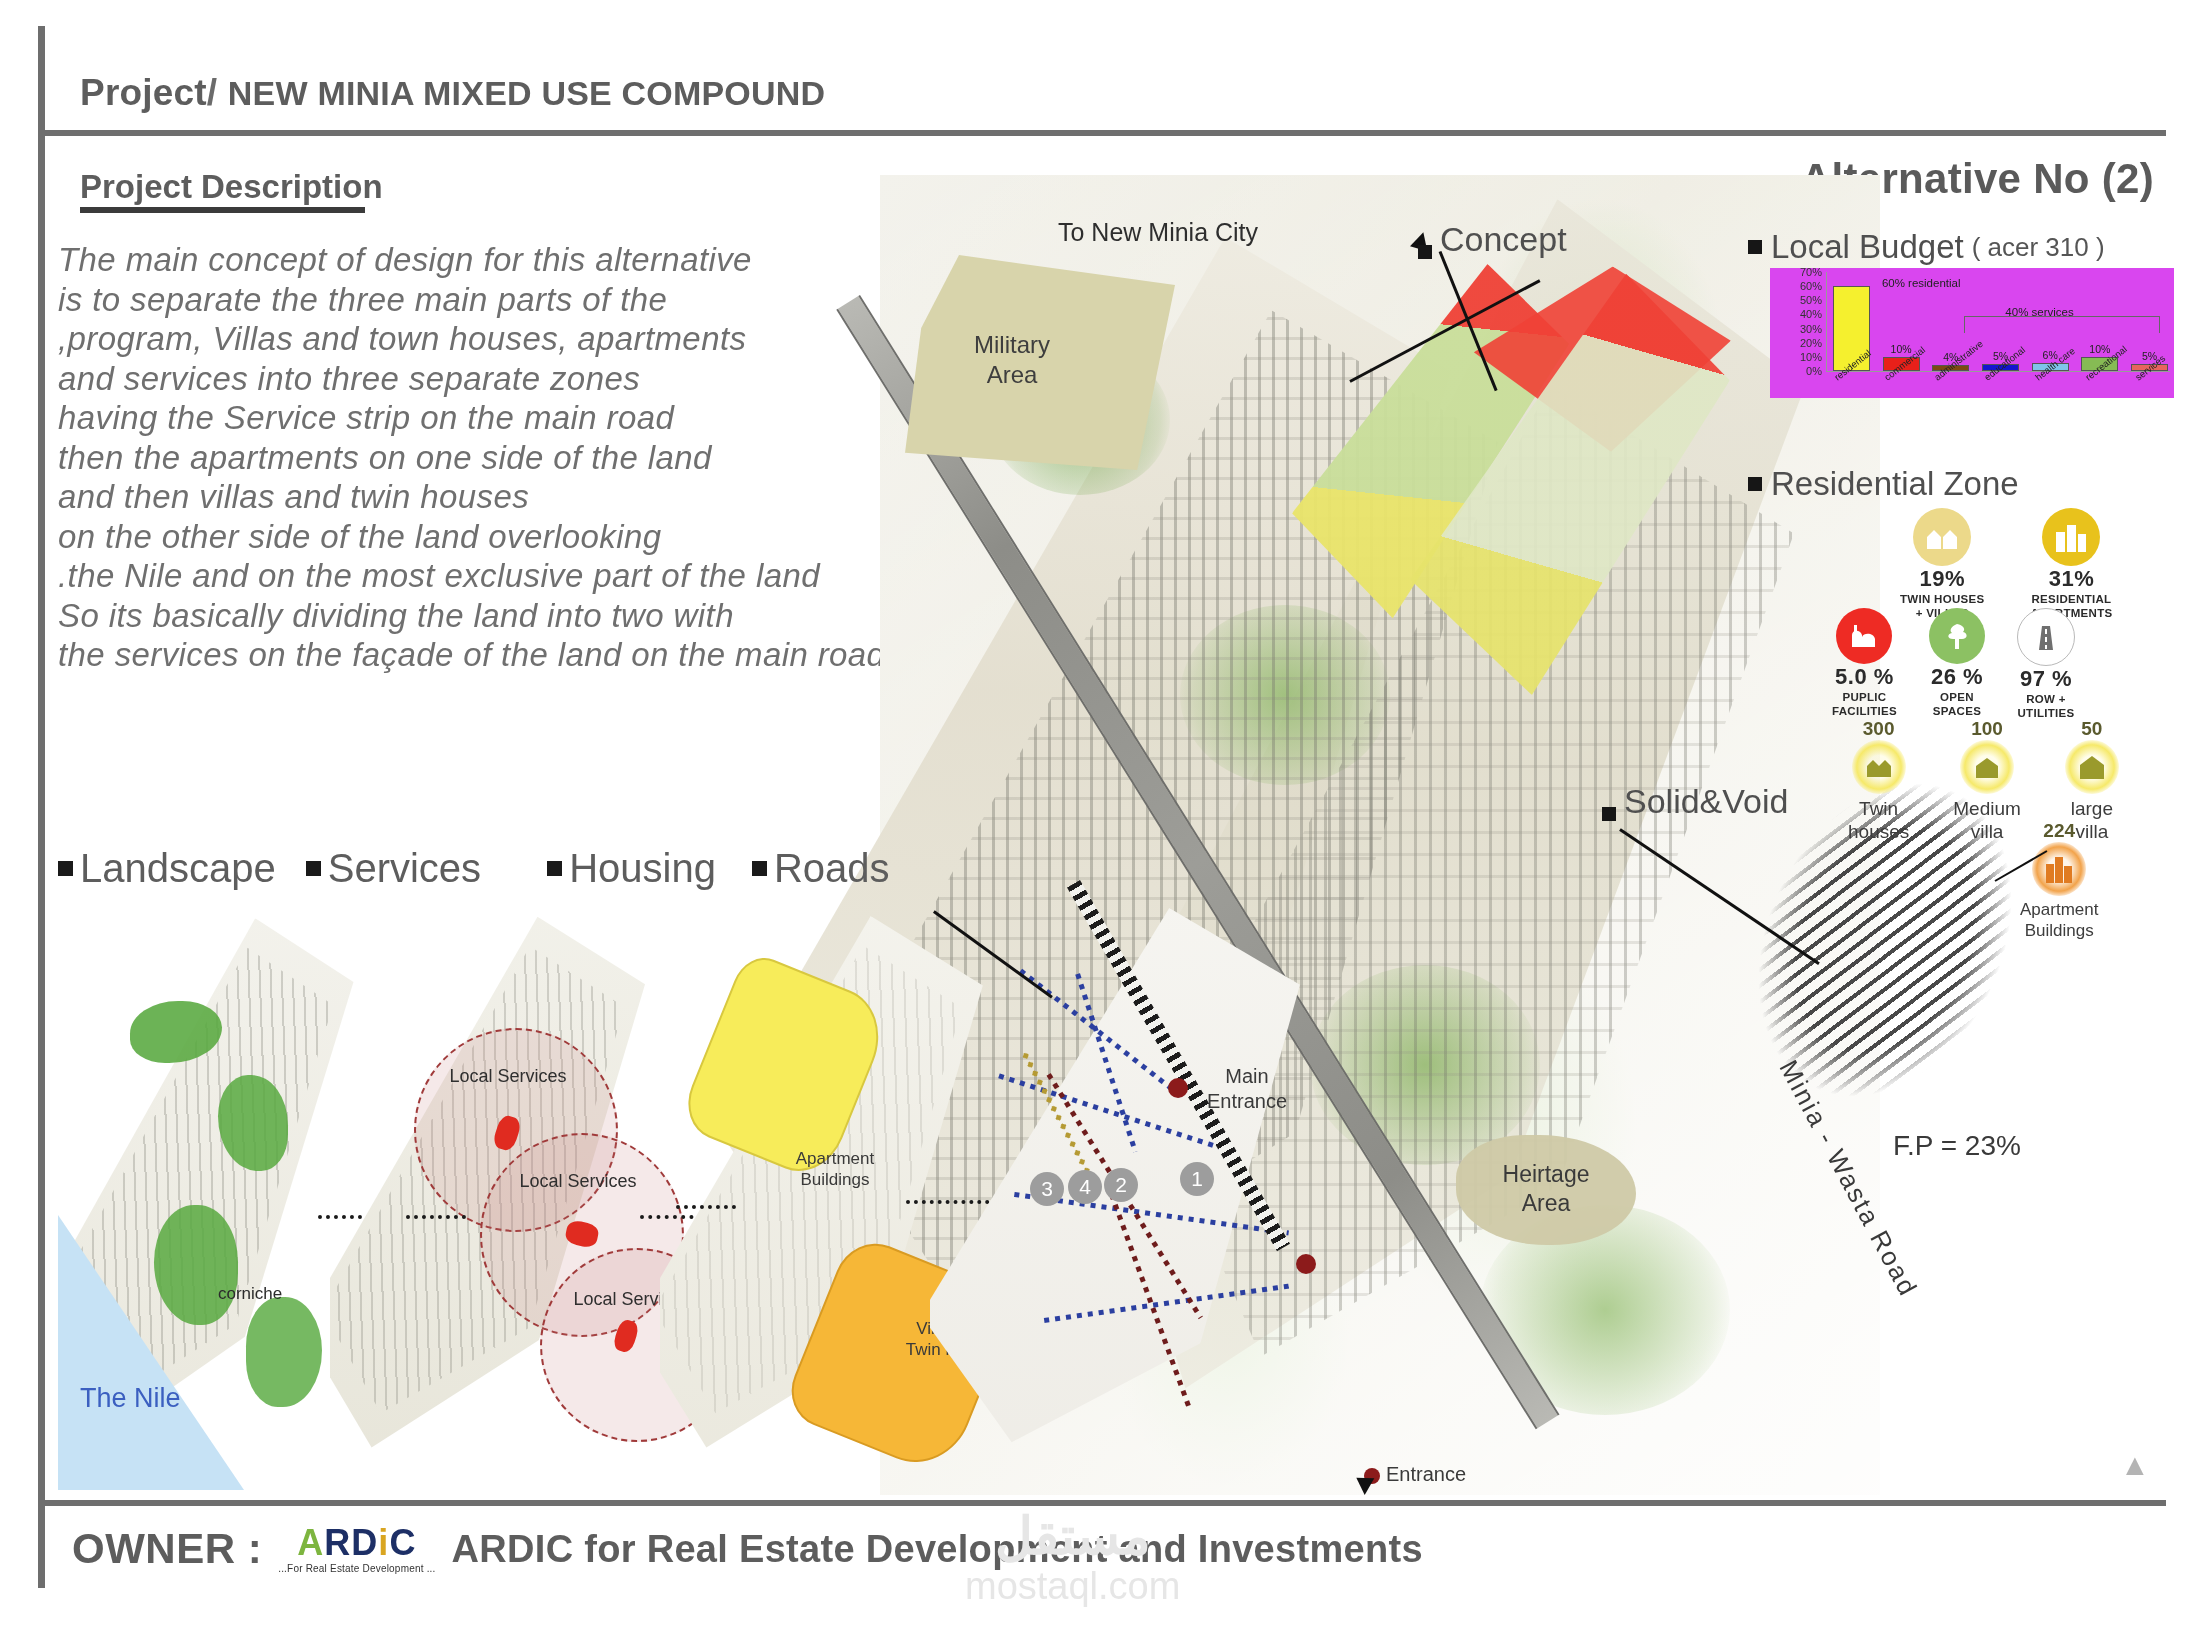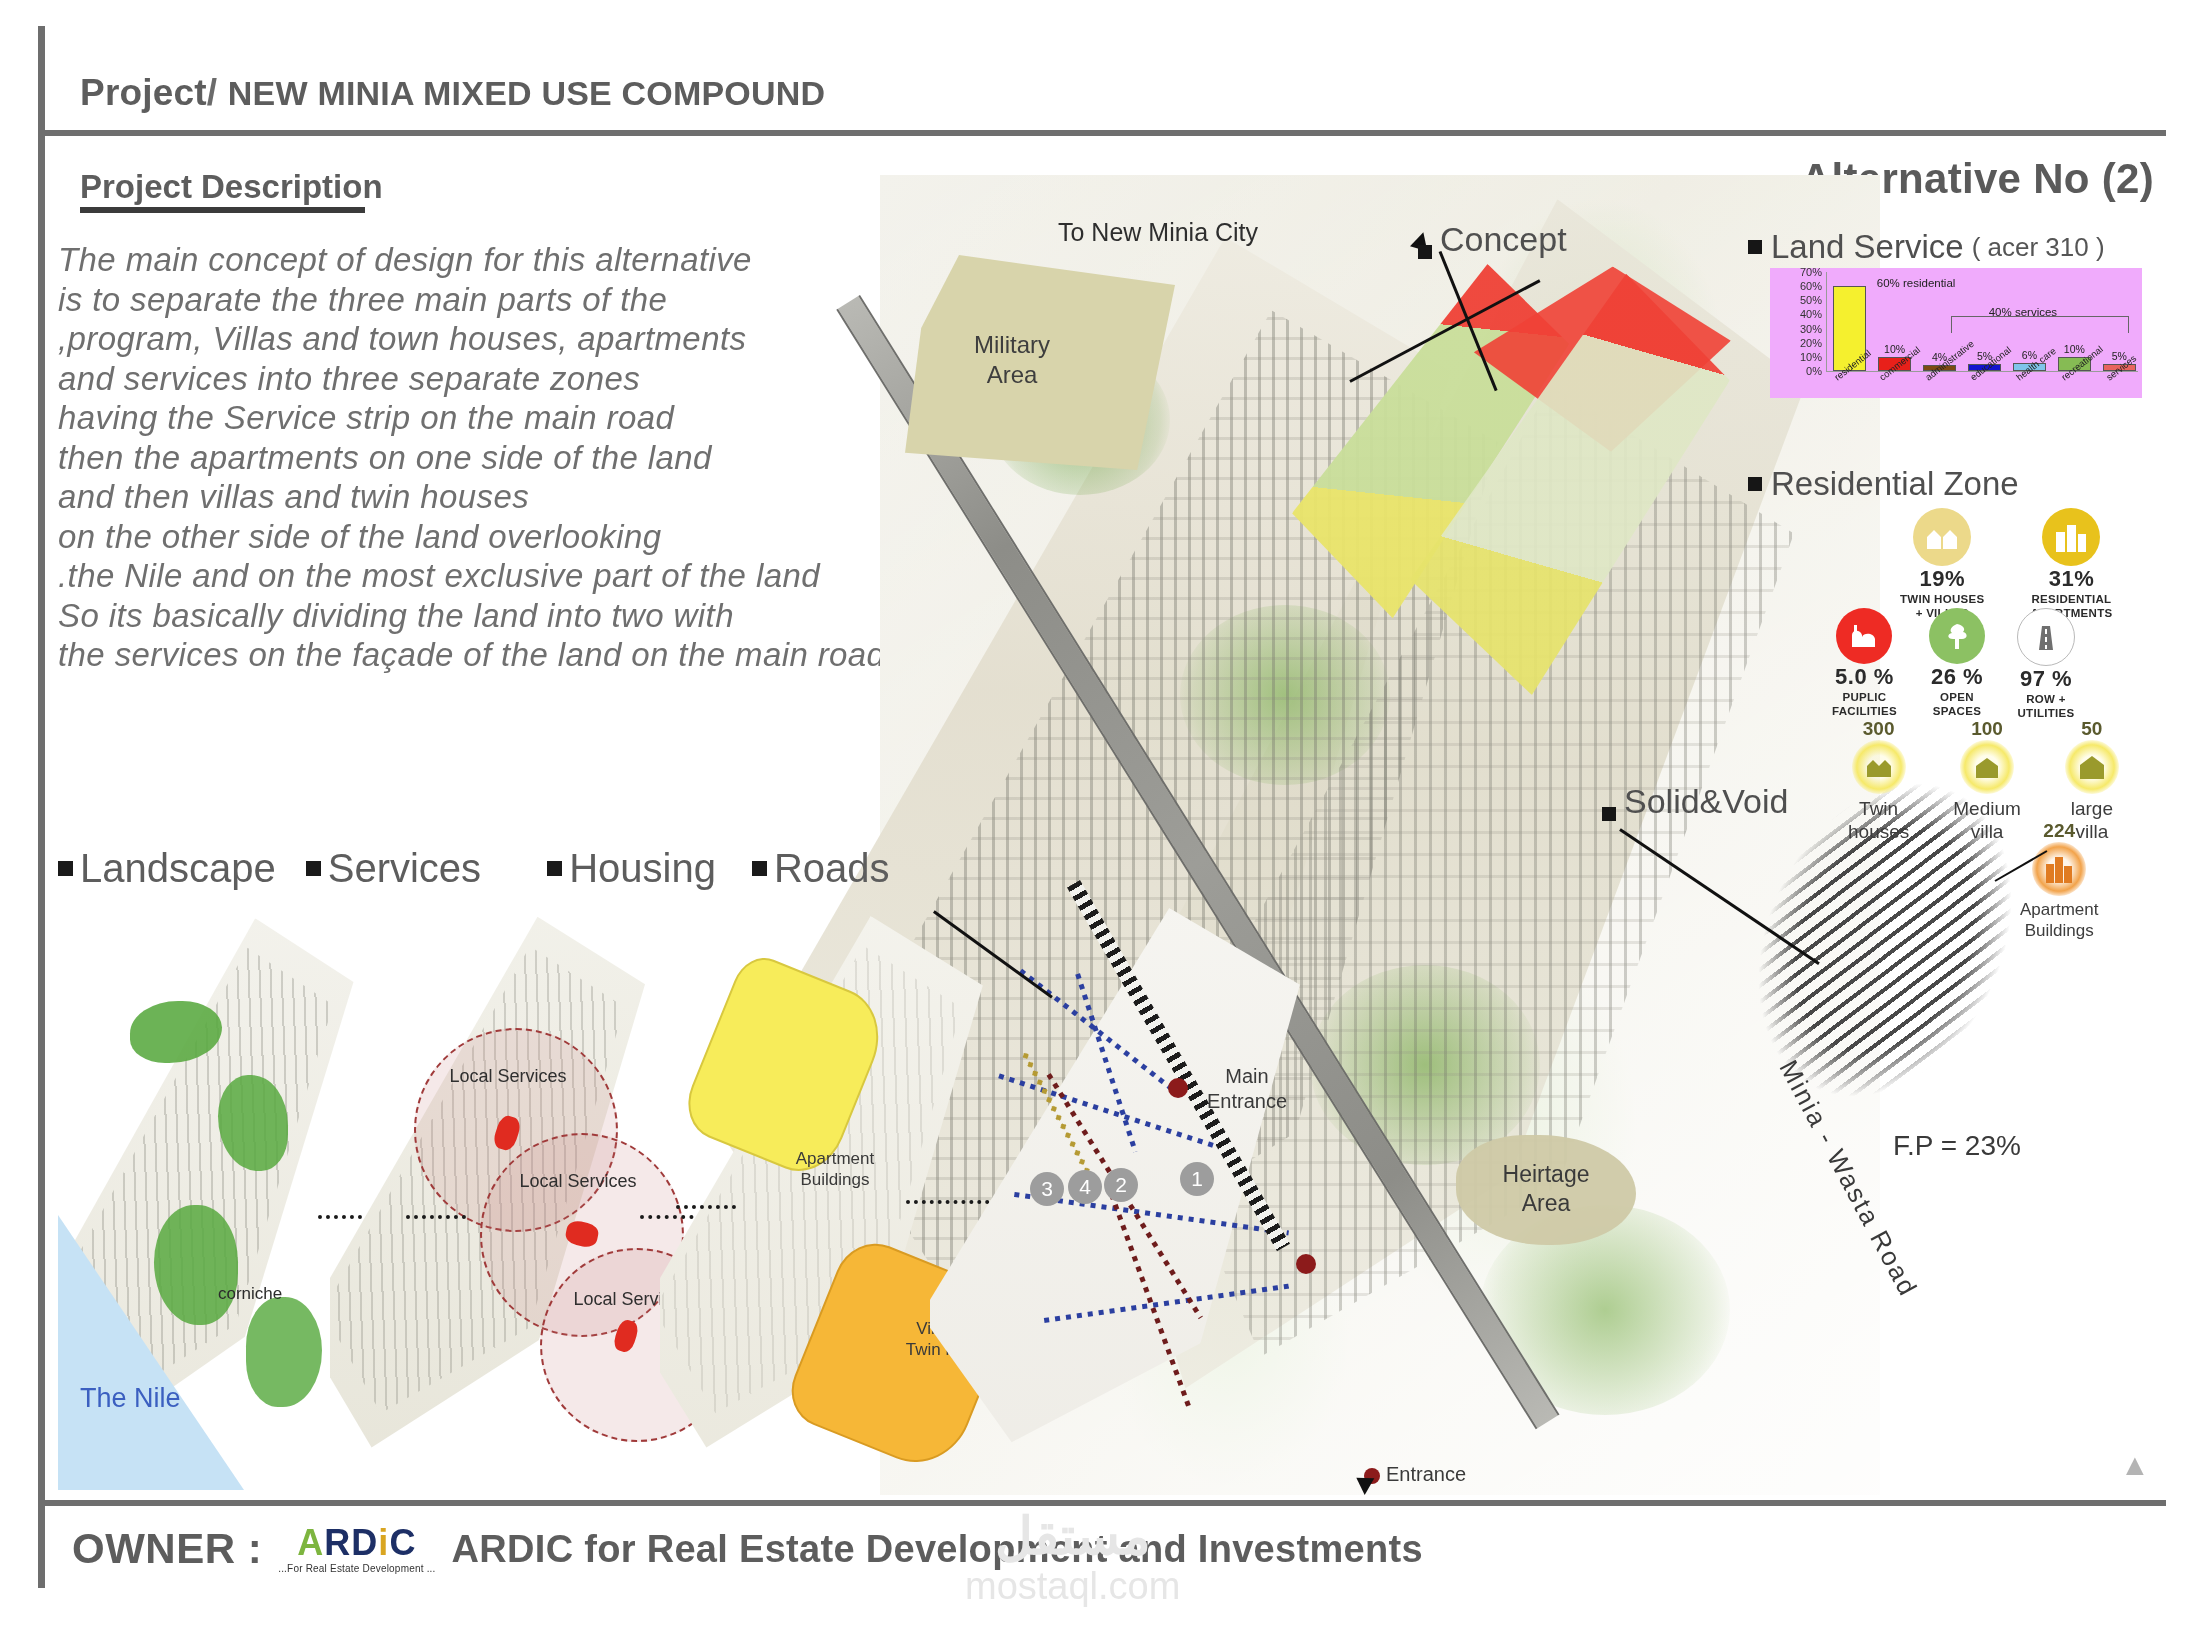--- a/index.html
+++ b/index.html
@@ -95,21 +95,21 @@
 
   .arrow-line{position:absolute;background:#111;transform-origin:left center;height:3px;}
   .arrow-head{position:absolute;width:0;height:0;border-left:9px solid transparent;
     border-right:9px solid transparent;border-bottom:17px solid #111;}
 
   
   .lb-title{position:absolute;left:1748px;top:228px;display:flex;align-items:center;
     font-size:33px;color:#4f4f4f;white-space:nowrap;}
   .lb-title .sq{width:14px;height:14px;background:#161616;margin-right:9px;display:inline-block;}
   .lb-title .sub{font-size:26px;margin-left:8px;color:#555;}
-  .chart-box{position:absolute;left:1770px;top:268px;width:372px;height:130px;background:#f0abfc;}
+  .chart-box{position:absolute;left:1770px;top:268px;width:372px;height:130px;background:#d946ef;padding-left:32px;}
   .chart-plot{position:absolute;left:56px;top:4px;right:4px;bottom:26px;border-left:1.5px solid #9a9a9a;border-bottom:1.5px solid #9a9a9a;}
   .ytick{position:absolute;right:100%;margin-right:5px;font-size:11px;color:#333;
     transform:translateY(-50%);white-space:nowrap;}
   .bars{position:absolute;left:6px;right:2px;bottom:0;top:0;display:flex;align-items:flex-end;justify-content:space-between;}
   .bar-wrap{width:11%;display:flex;flex-direction:column;align-items:center;justify-content:flex-end;height:100%;}
   .bar{width:100%;border:1px solid #555;box-sizing:border-box;}
   .bar-lbl{font-size:10.5px;color:#222;margin-bottom:2px;white-space:nowrap;}
   .xlabels{position:absolute;left:62px;right:4px;bottom:-2px;height:26px;display:flex;justify-content:space-between;}
   .xlbl{width:11%;font-size:9.5px;color:#222;transform:rotate(-38deg);transform-origin:left top;white-space:nowrap;}
   .svc-brace{position:absolute;left:40%;right:3%;top:44%;height:16px;
@@ -267,21 +267,21 @@
 
 <div class="solidvoid-plan"></div>
 <div class="arrow-line" style="left:1620px;top:828px;width:240px;transform:rotate(34deg);"></div>
 <div class="callout" style="left:1602px;top:782px;">
   <span class="sq"></span>
   <span>Solid&amp;Void</span>
 </div>
 
 <div class="lb-title">
   <span class="sq"></span>
-  <span>Land Service</span>
+  <span>Local Budget</span>
   <span class="sub">( acer 310 )</span>
 </div>
 
 <div class="chart-box">
   <div class="chart-plot">
     <div class="ytick" style="top:0%;">70%</div>
     <div class="ytick" style="top:14.3%;">60%</div>
     <div class="ytick" style="top:28.6%;">50%</div>
     <div class="ytick" style="top:42.9%;">40%</div>
     <div class="ytick" style="top:57.2%;">30%</div>

